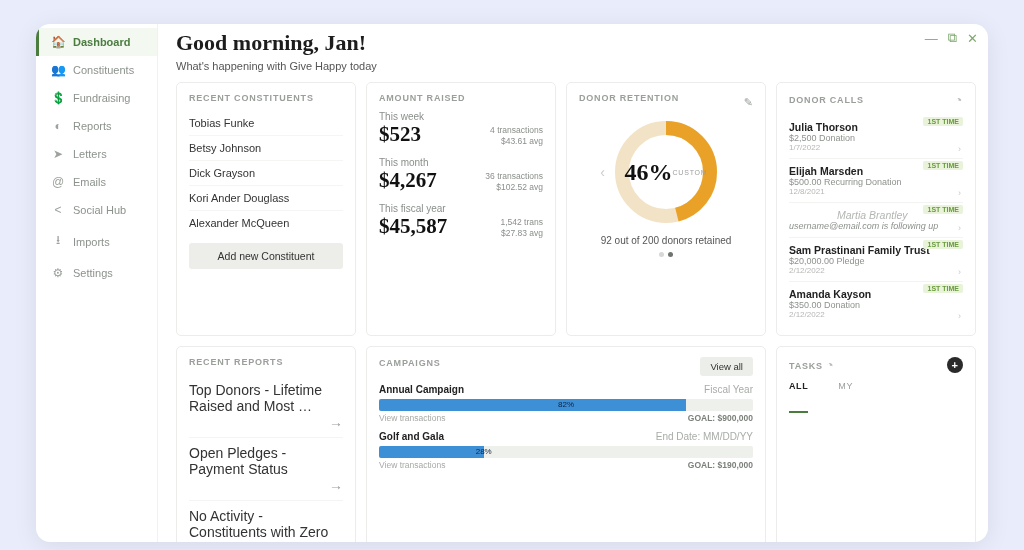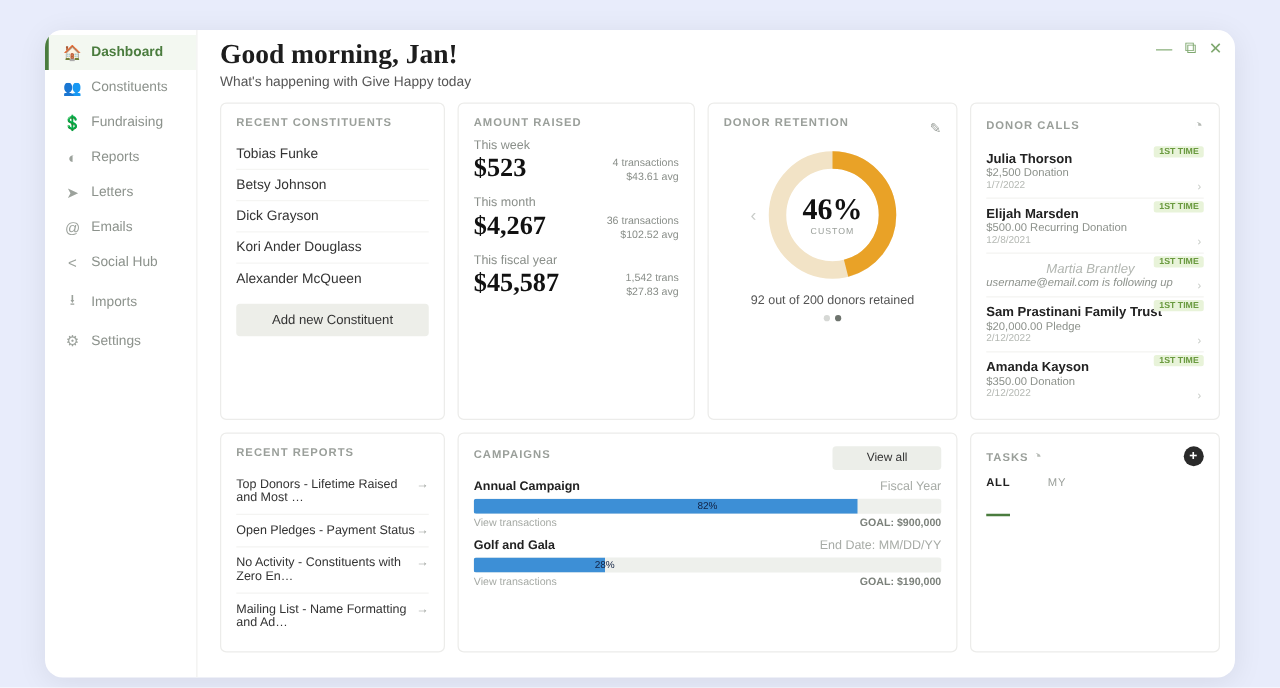--- a/index.html
+++ b/index.html
@@ -95,21 +95,21 @@
   .metric .sub { text-align:right; font-size:8.5px; color:#8a8f8a; line-height:1.3;}
   
   .ret-card { position:relative; display:flex; flex-direction:column; align-items:center;}
   .ret-head { width:100%; display:flex; justify-content:space-between; align-items:center;gap:16px;}
   .pencil { color:#9a9f9a; font-size:11px; cursor:pointer;}
   .donut-wrap { position:relative; display:flex; align-items:center; gap:6px; margin:6px 0 4px;}
   .arrow { color:#c9ccc9; font-size:14px; cursor:pointer;}
   .donut { position:relative; width:110px; height:110px; }
   .donut svg { transform: rotate(-90deg); }
   .donut-center {
-    position:absolute; inset:0; display:flex; flex-direction:column; justify-content:center; align-items:center;
+    position:absolute; inset:0; display:flex; flex-direction:row; justify-content:center; align-items:center;
   }
   .donut-center .pct { font-family:Georgia,serif; font-size:24px; font-weight:700; color:#111;}
   .donut-center .cust { font-size:7px; letter-spacing:.8px; color:#9a9f9a;}
   .ret-foot { font-size:10px; color:#555; margin-top:4px;}
   .dots { display:flex; gap:4px; margin-top:6px;}
   .dot{ width:5px;height:5px;border-radius:50%; background:#d6d8d5;}
   .dot.on{background:#6e746e;}
   
   .calls h3 { display:flex; justify-content:space-between; align-items:center;}
   .pie-ico { color:#b7bbb6; font-size:12px;}
@@ -122,25 +122,25 @@
   .call .desc { font-size:9px; color:#8d928c;}
   .call .desc.muted { font-style:italic;}
   .call .dt { font-size:8px; color:#b4b8b3;}
   .badge {
     position:absolute; right:0; top:2px;
     background:#e8f3d9; color:#6a9a3f; font-size:7px; padding:1px 4px; border-radius:2px; font-weight:600;
   }
   .chev { position:absolute; right:2px; bottom:4px; color:#c6cac5; font-size:9px;}
   
   .row2 { display:grid; grid-template-columns: 180px 400px 200px; gap:10px; margin-top:10px;}
-  .report { font-size:10px; color:#333; padding:7px 0; border-bottom:1px solid #f4f4f2; display:flex; justify-content:space-between; align-items:flex-start;}
+  .report { font-size:14px; color:#333; padding:7px 0; border-bottom:1px solid #f4f4f2; display:flex; justify-content:space-between; align-items:flex-end;flex-direction:column;}
   .report:last-child{border-bottom:none;}
   .report .arr{color:#9a9f9a;}
   .camp-head { display:flex; justify-content:space-between; align-items:center;}
-  .viewall { background:#eceee9; border:none; padding:4px 27px; font-size:9.5px; border-radius:3px; cursor:pointer; color:#333;}
+  .viewall { background:#eceee9; border:none; padding:4px 10px; font-size:9.5px; border-radius:3px; cursor:pointer; color:#333;}
   .campaign { margin-top:8px;}
   .camp-top { display:flex; justify-content:space-between; font-size:10px;}
   .camp-top .name{font-weight:600;color:#222;}
   .camp-top .end{color:#a8aca7;}
   .bar { height:12px; background:#eef0ec; border-radius:2px; margin:4px 0 2px; position:relative; overflow:hidden;}
   .bar-fill{ height:100%; background:#3d8fd6;}
   .bar-lbl{ position:absolute; left:50%; top:0; transform:translateX(-50%); font-size:8px; color:#124; line-height:12px;}
   .camp-foot{ display:flex; justify-content:space-between; font-size:8.5px; color:#a6aaa5;}
   .camp-foot .goal{color:#7b807a; font-weight:600;}
   

